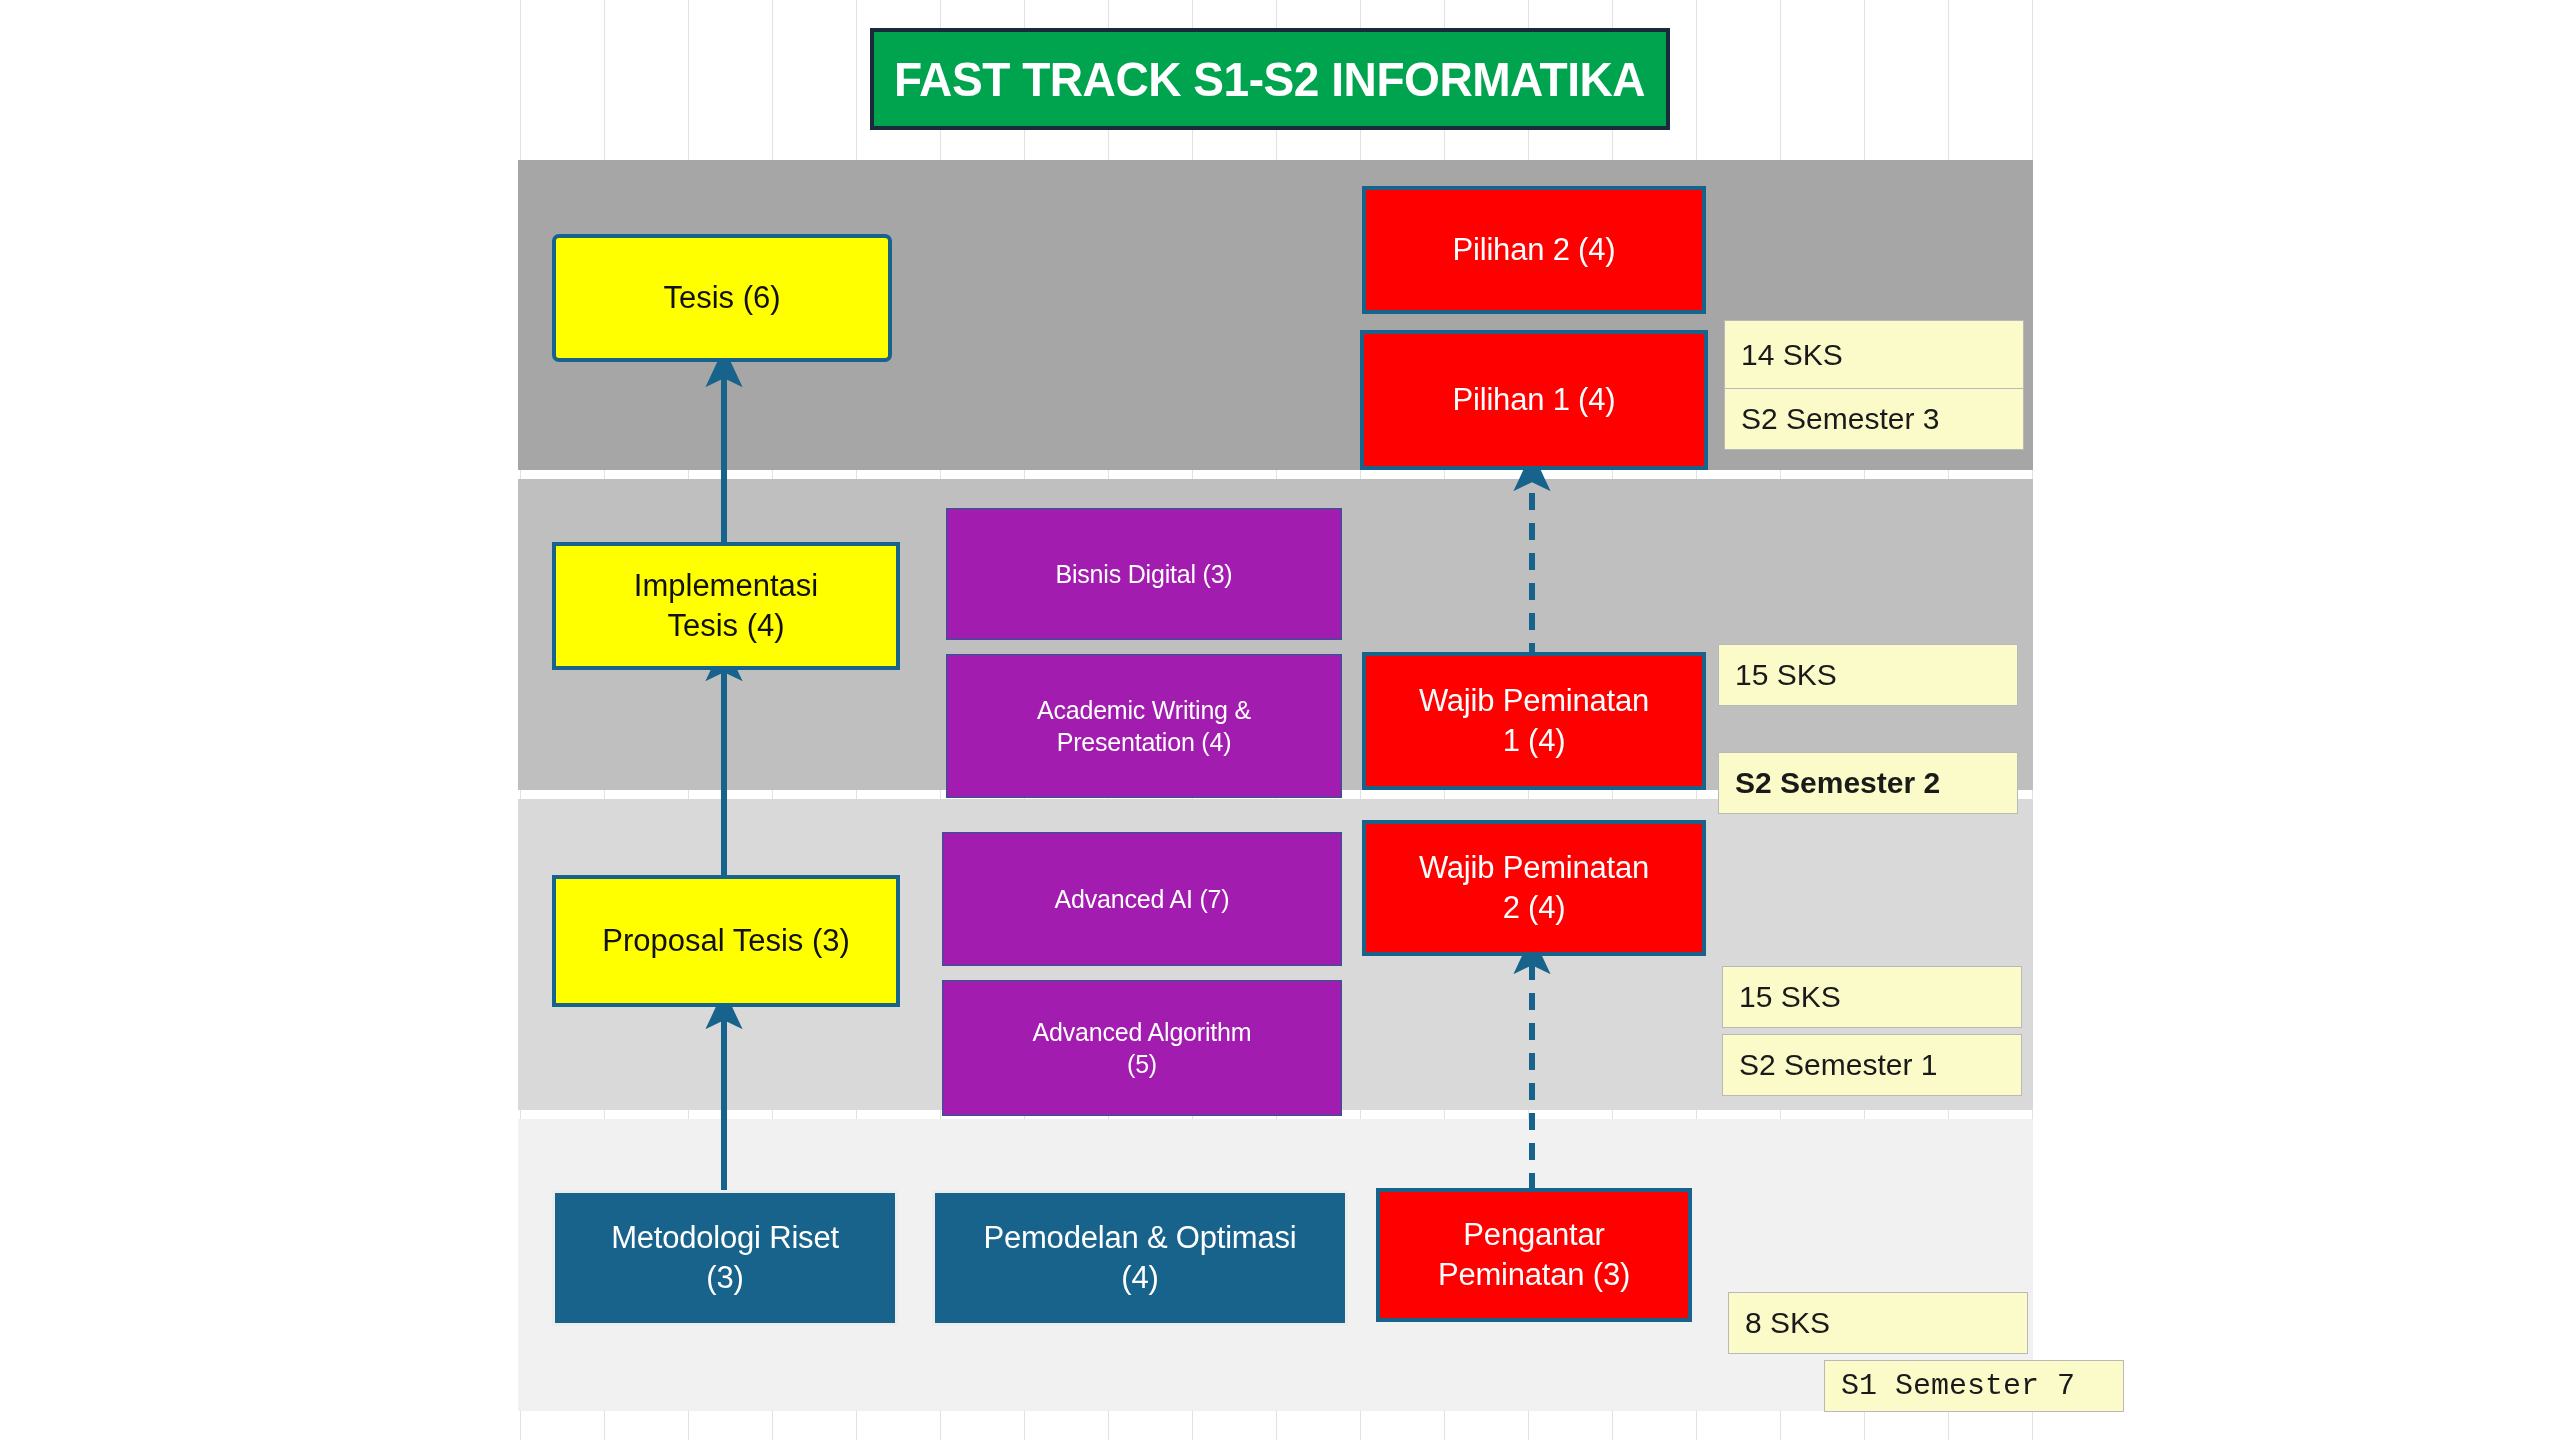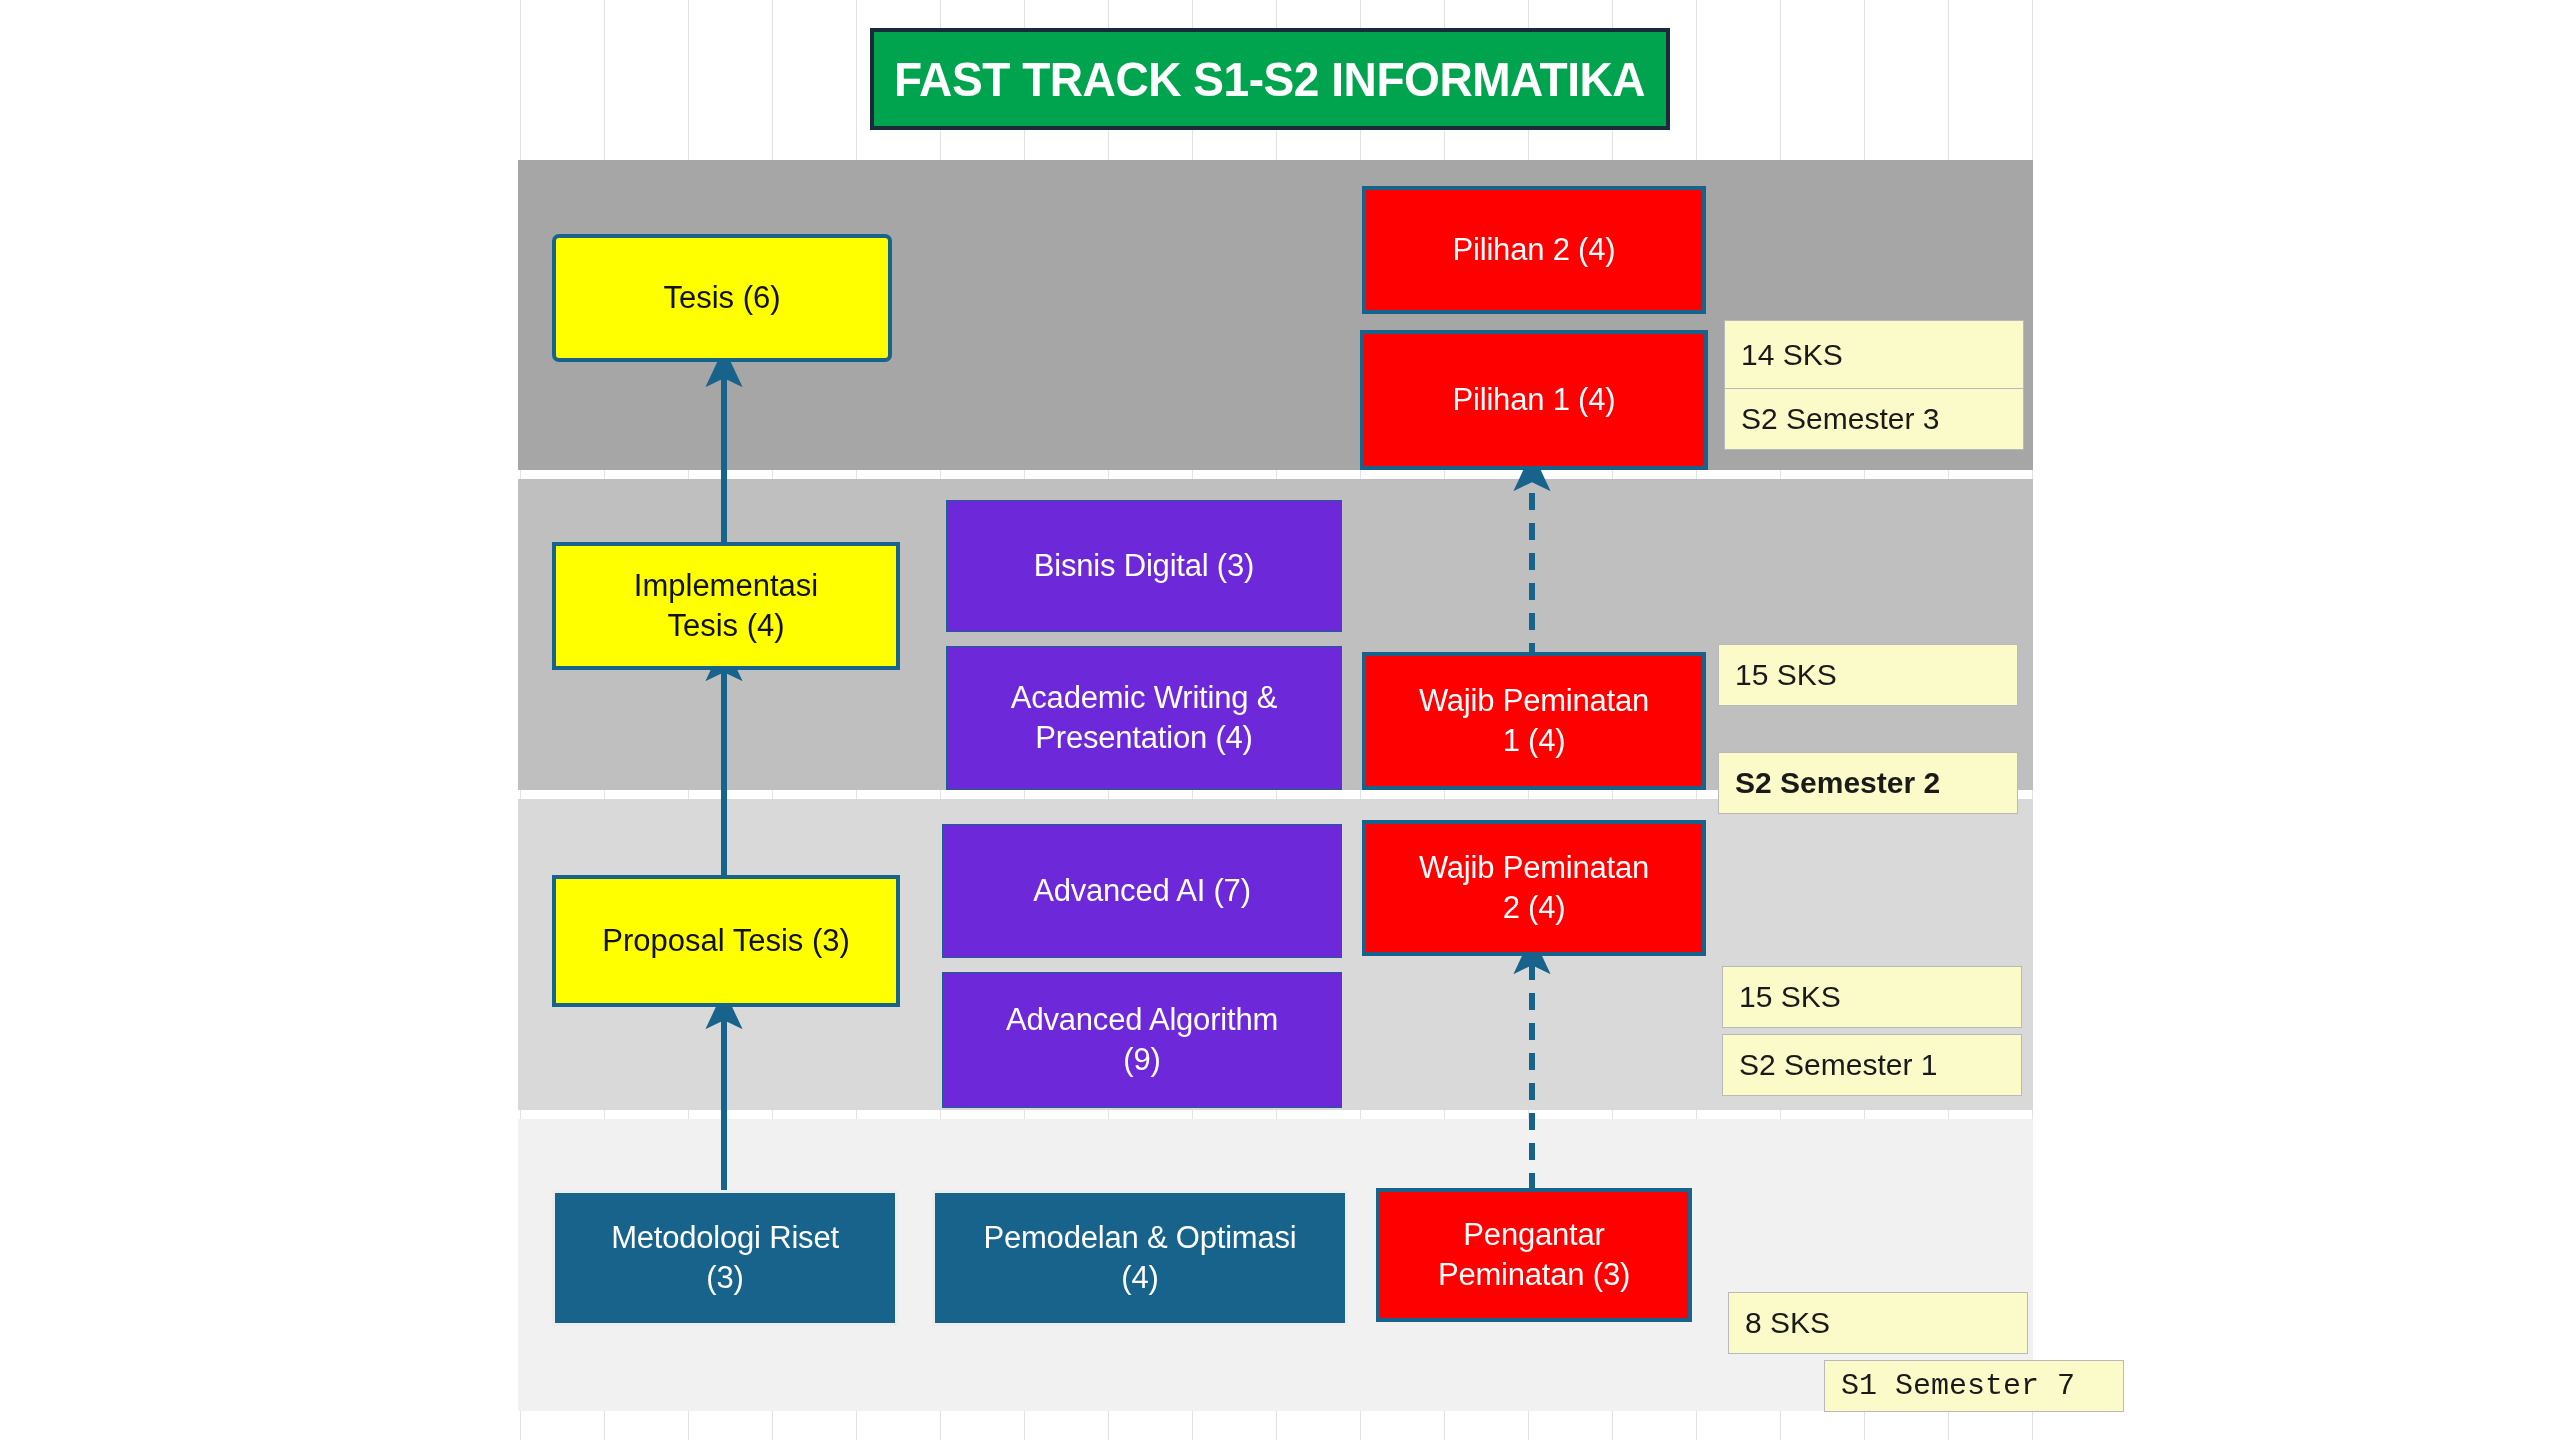--- a/index.html
+++ b/index.html
@@ -61,26 +61,27 @@
   }
   .box-red{
     background:#FF0000;
     border:4px solid #17638C;
     color:#ffffff;
     font-size:31px;
     font-weight:normal;
     letter-spacing:-0.2px;
   }
   .box-teal{
-    background:#6d28d9;
+    background:#a21caf;
     border:1px solid #17638C;
     color:#ffffff;
-    font-size:31px;
+    font-size:25px;
     font-weight:normal;
     letter-spacing:-0.2px;
+    margin-top:8px;
   }
   .box-teal-outlined{
     background:#17638C;
     border:3px solid #EDEDED;
     color:#ffffff;
     font-size:31px;
     letter-spacing:-0.2px;
   }
 
   
@@ -192,21 +193,21 @@
   </div>
 
   <div class="box box-yellow" style="left:552px;top:875px;width:348px;height:132px;">
     <span>Proposal Tesis (3)</span>
   </div>
   <div class="box box-teal" style="left:942px;top:824px;width:400px;height:134px;">
     <span>Advanced AI (7)</span>
   </div>
   <div class="box box-teal" style="left:942px;top:972px;width:400px;height:136px;">
     <span>Advanced Algorithm
-(9)</span>
+(5)</span>
   </div>
   <div class="box box-red" style="left:1362px;top:820px;width:344px;height:136px;">
     <span>Wajib Peminatan
 2 (4)</span>
   </div>
   <div class="tag" style="left:1722px;top:966px;width:300px;height:62px;">
     <span>15 SKS</span>
   </div>
   <div class="tag" style="left:1722px;top:1034px;width:300px;height:62px;">
     <span>S2 Semester 1</span>

